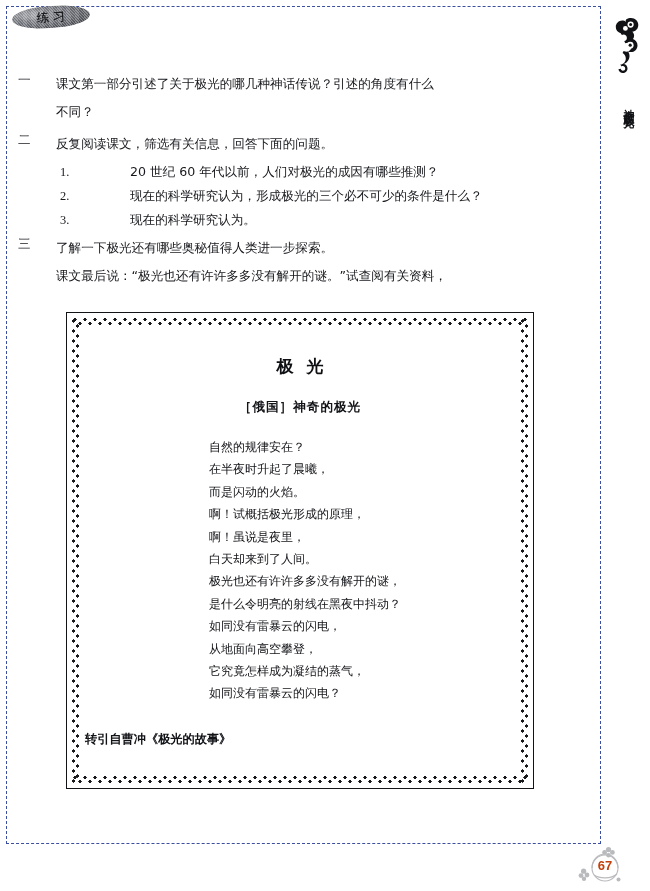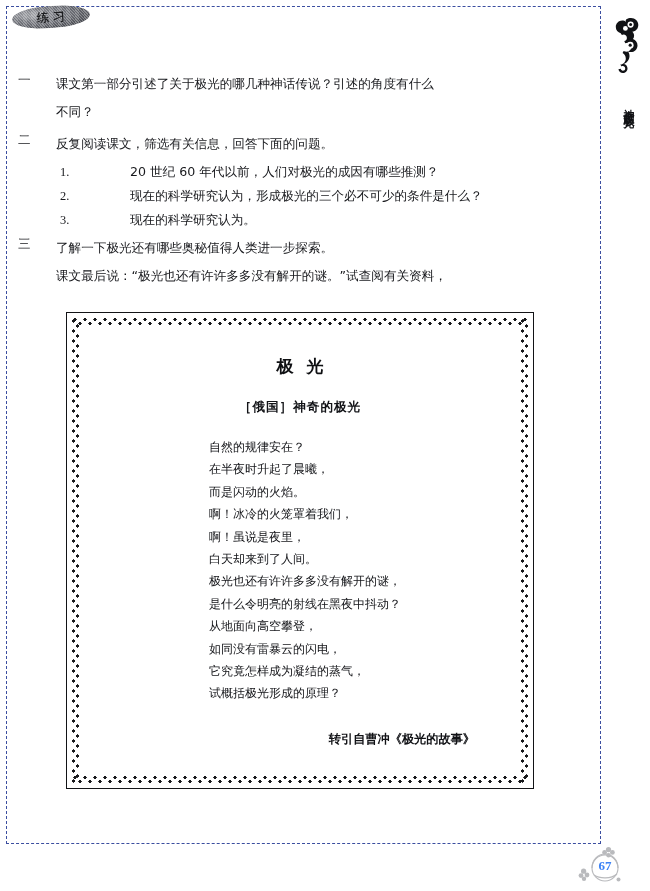--- a/index.html
+++ b/index.html
@@ -220,21 +220,20 @@
   }
   .poem-lines li {
     font-family: "DejaVu Sans", "Liberation Sans", sans-serif;
     font-size: 12px;
     line-height: 22.4px;
     color: #121317;
     white-space: nowrap;
   }
   .poem-source {
     margin: 26px 40px 0 0;
-    text-align: right;
     font-family: "DejaVu Sans", "Liberation Sans", sans-serif;
     font-size: 12.2px;
     font-weight: 700;
     color: #111216;
   }
 
   
   .page-number-wrap {
     position: absolute;
     left: 578px;
@@ -242,24 +241,24 @@
     width: 60px;
     height: 42px;
   }
   .page-number-wrap svg { position: absolute; left: 0; top: 0; }
   .page-number {
     position: absolute;
     left: 14px;
     top: 12px;
     width: 26px;
     text-align: center;
-    font-family: Liberation Serif, serif;
+    font-family: Liberation Sans, sans-serif;
     font-size: 13px;
     font-weight: 700;
-    color: #3b82f6;
+    color: #c2410c;
   }
 </style>
 </head>
 <body>
 
 <div id="page">
 
   <div class="content-frame"></div>
 
   <div class="header-badge">
@@ -334,29 +333,29 @@
     </div>
 
     <div class="poem-content">
       <div class="poem-title">极光</div>
       <div class="poem-author">［俄国］神奇的极光</div>
 
       <ul class="poem-lines">
         <li>自然的规律安在？</li>
         <li>在半夜时升起了晨曦，</li>
         <li>而是闪动的火焰。</li>
-        <li>啊！冰冷的火笼罩着我们，</li>
+        <li>啊！试概括极光形成的原理，</li>
         <li>啊！虽说是夜里，</li>
         <li>白天却来到了人间。</li>
         <li>极光也还有许许多多没有解开的谜，</li>
         <li>是什么令明亮的射线在黑夜中抖动？</li>
+        <li>如同没有雷暴云的闪电，</li>
         <li>从地面向高空攀登，</li>
-        <li>如同没有雷暴云的闪电，</li>
         <li>它究竟怎样成为凝结的蒸气，</li>
-        <li>试概括极光形成的原理？</li>
+        <li>如同没有雷暴云的闪电？</li>
       </ul>
 
       <div class="poem-source">转引自曹冲《极光的故事》</div>
     </div>
   </div>
 
   <div class="page-number-wrap">
     <svg width="60" height="42" viewBox="0 0 60 42" aria-hidden="true">
       <g fill="none" stroke="#b9babd" stroke-width="1.1">
         <circle cx="27" cy="22" r="13"></circle>

